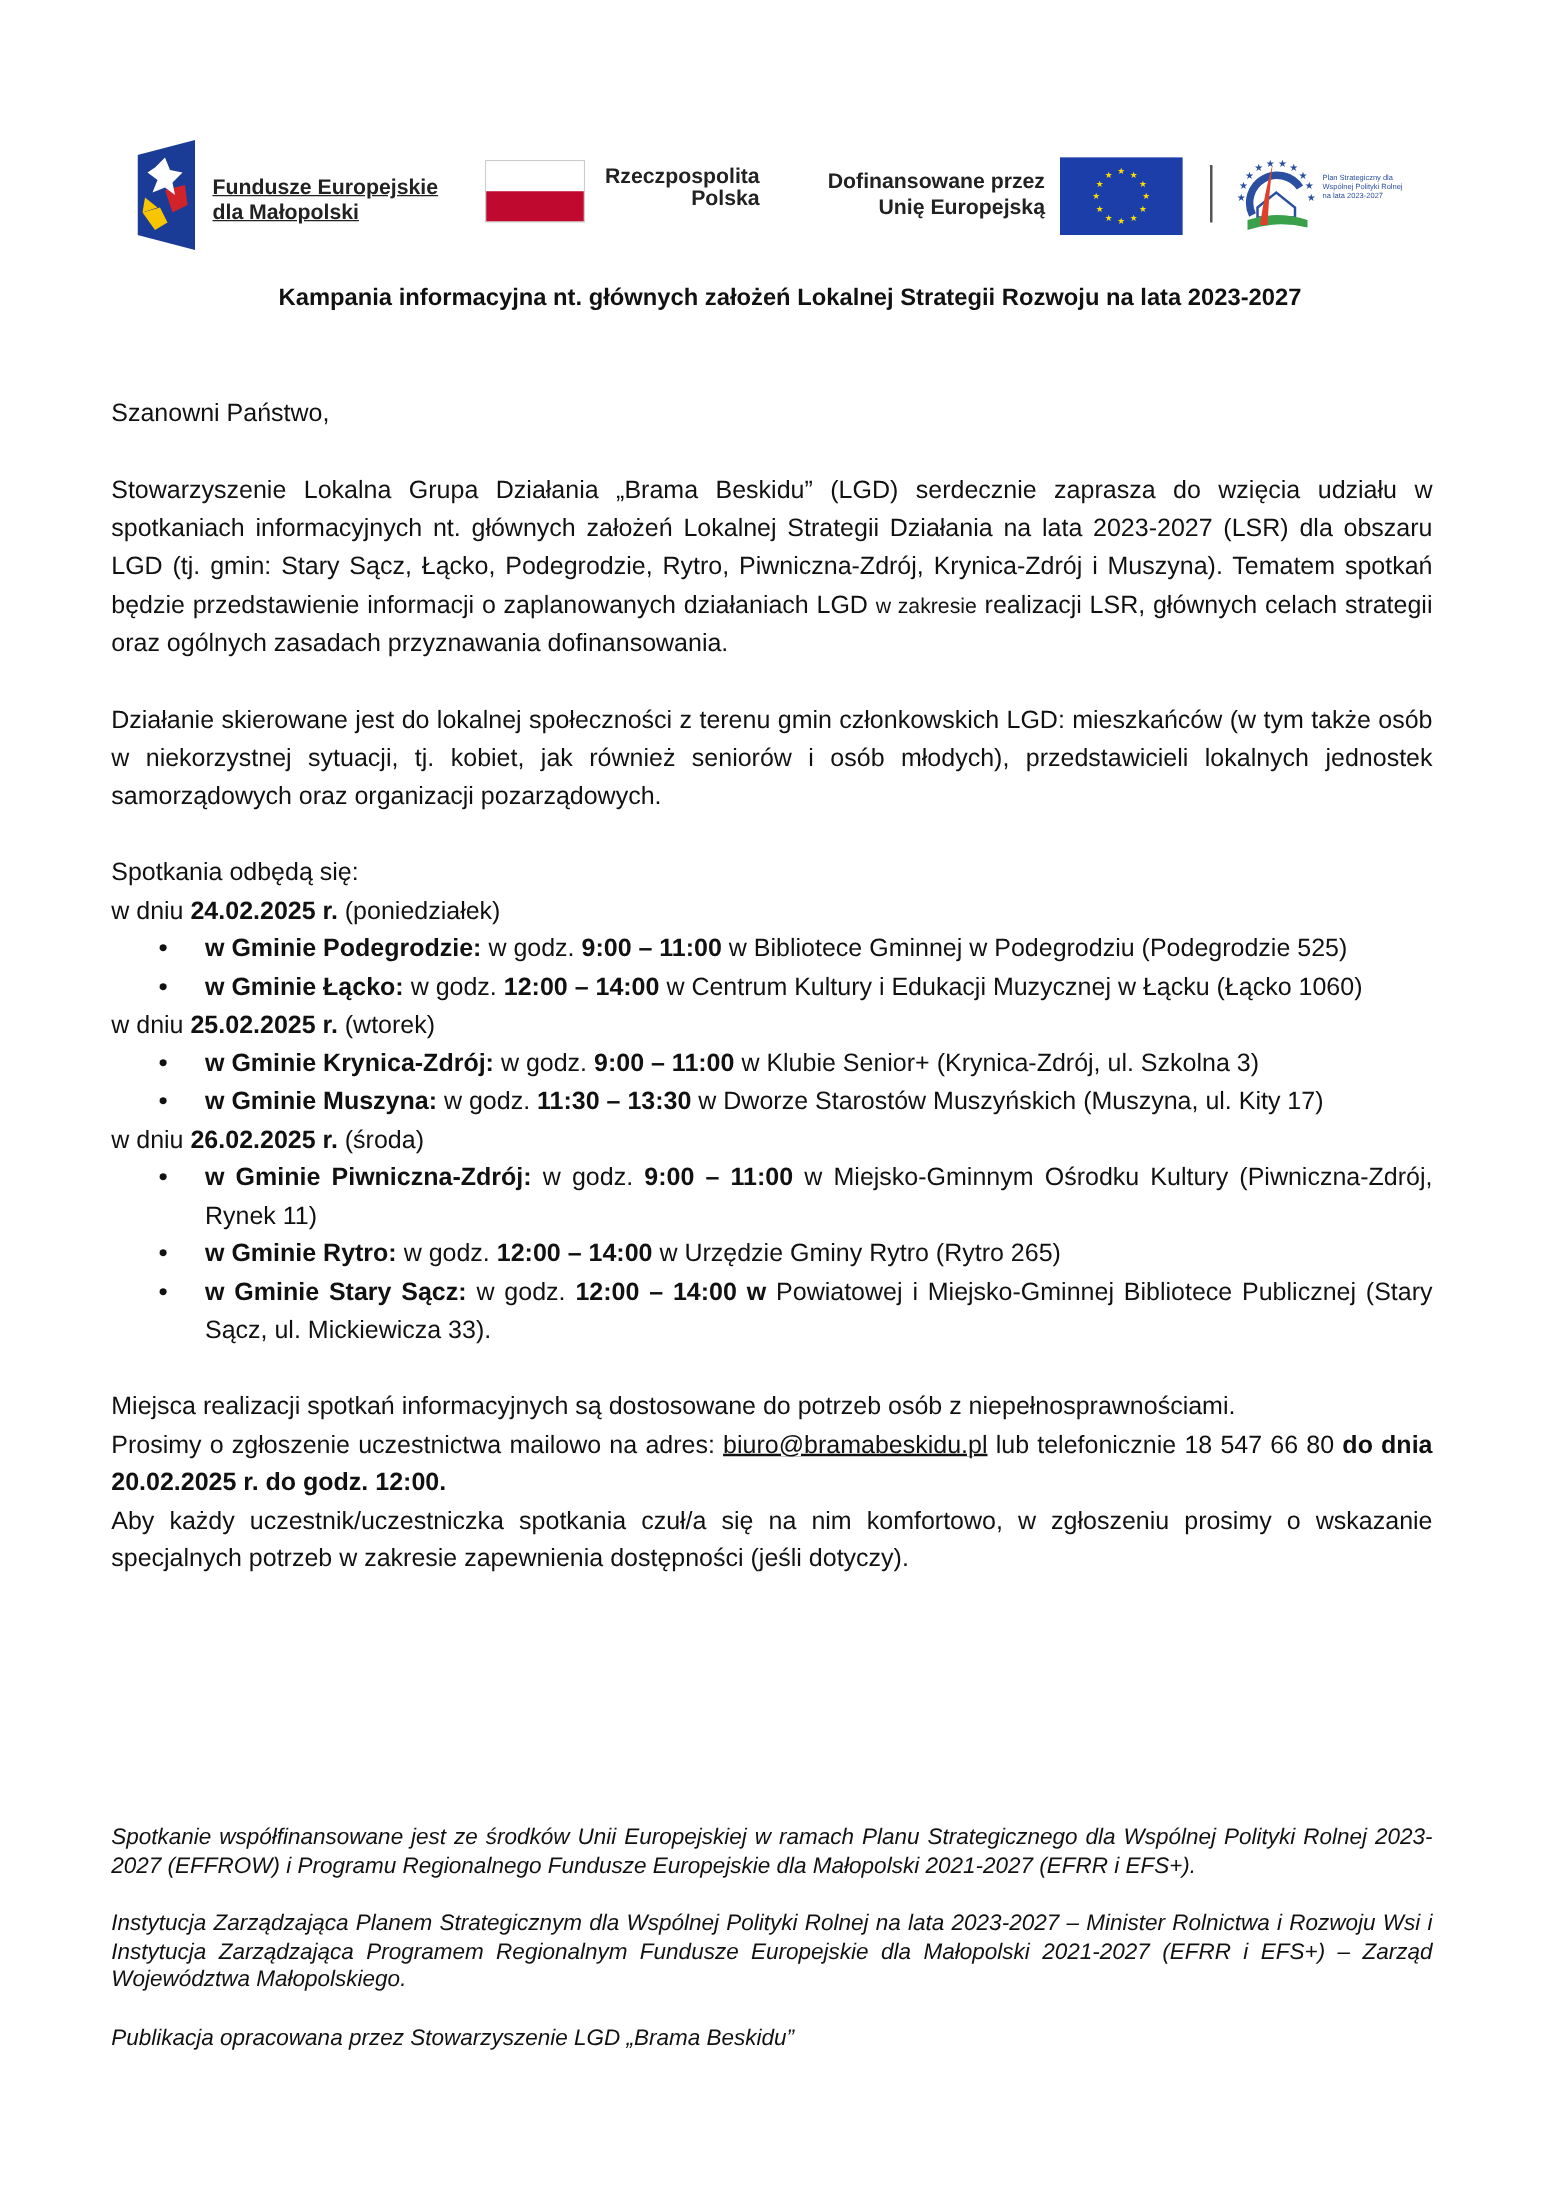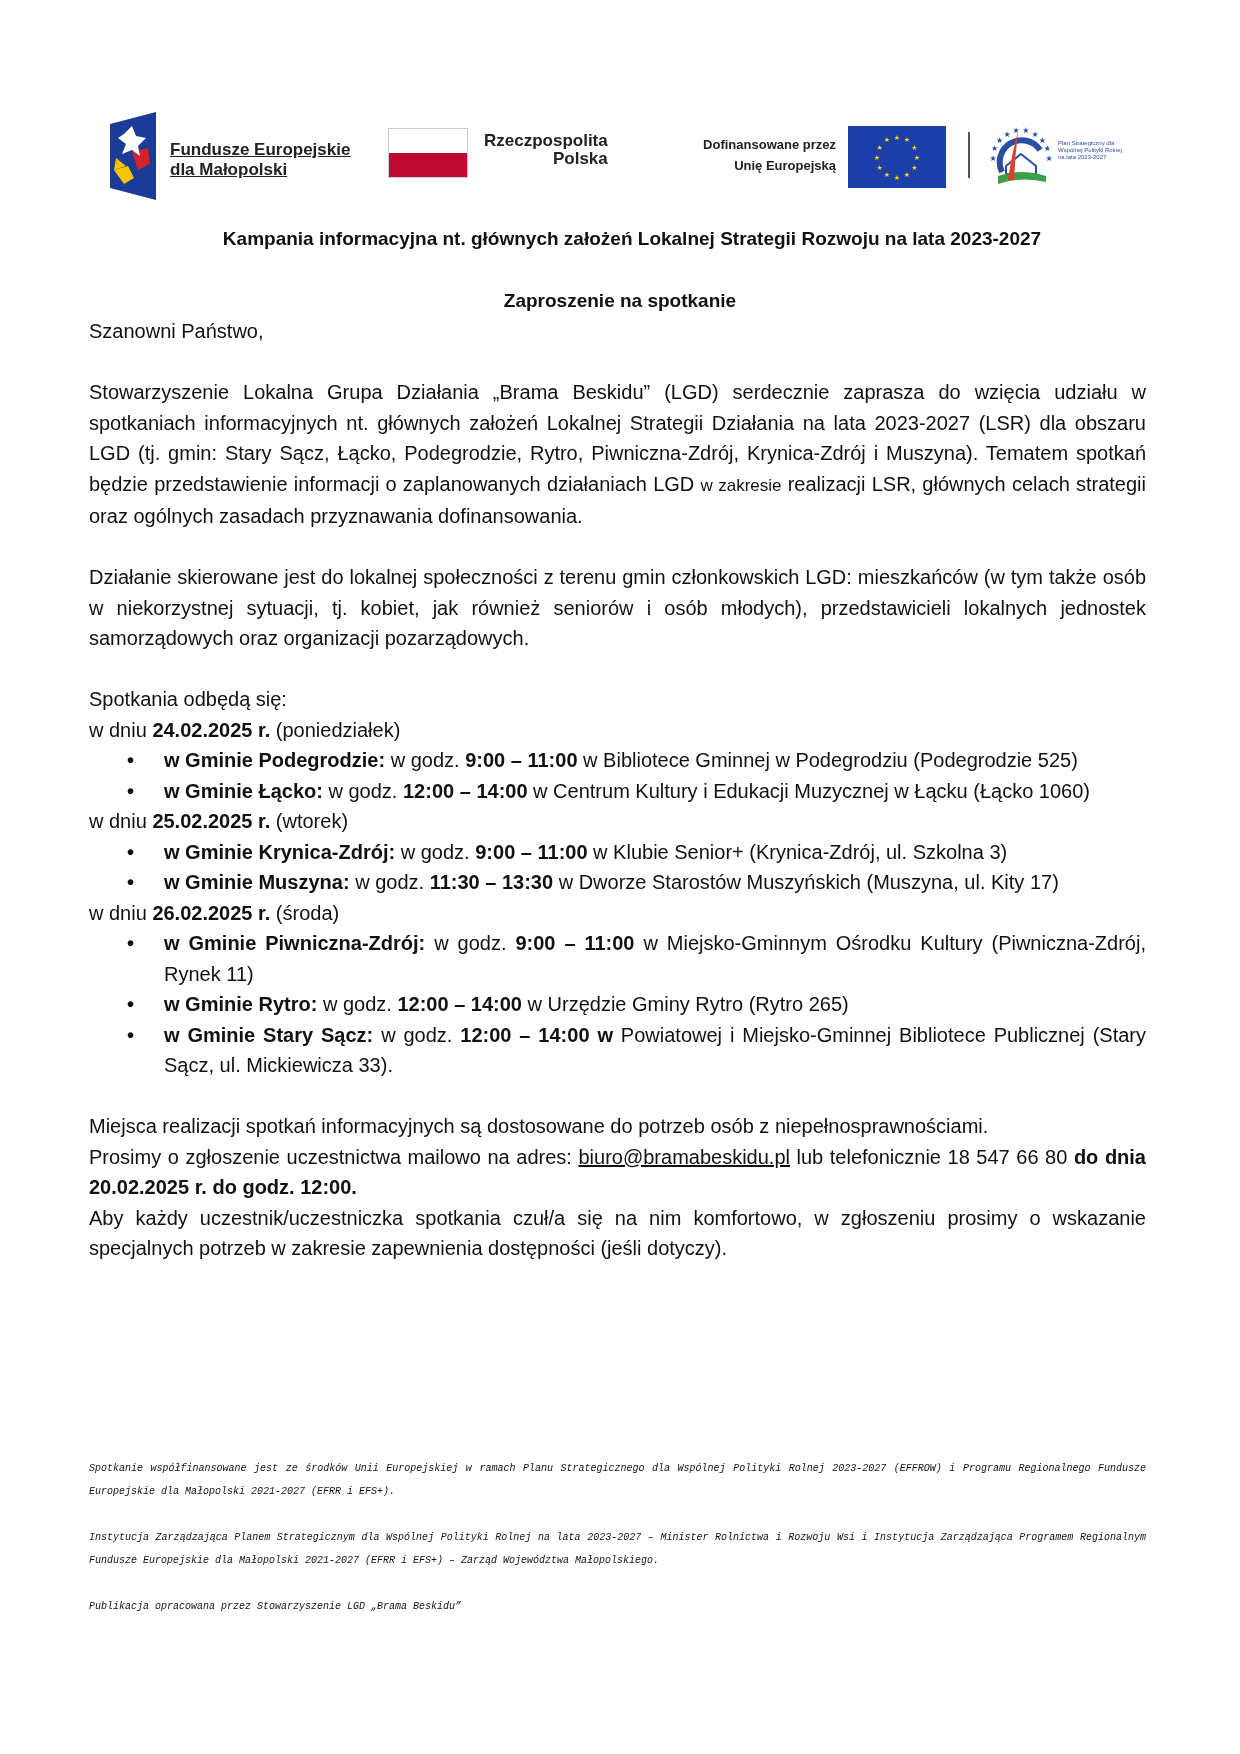--- a/index.html
+++ b/index.html
@@ -11,21 +11,21 @@
     .logos { position: absolute; top: 110px; left: 110px; width: 1020px; height: 90px; }
     .logo-fe { position: absolute; left: 0; top: 2px; width: 260px; height: 88px; }
     .fe-mark { position: absolute; left: 0; top: 0; width: 46px; height: 88px; }
     .fe-text { position: absolute; left: 60px; top: 28px; font-size: 17px; line-height: 20px; font-weight: bold; color: #222; text-decoration: underline; }
     .logo-rp { position: absolute; left: 278px; top: 18px; width: 240px; height: 60px; }
     .rp-flag { position: absolute; left: 0; top: 0; width: 80px; height: 50px; border: 1px solid #ccc; box-sizing: border-box; }
     .rp-flag .w { height: 50%; background: #fff; }
     .rp-flag .r { height: 50%; background: #c0092e; }
     .rp-text { position: absolute; left: 96px; top: 4px; font-size: 17px; line-height: 18px; font-weight: bold; color: #222; text-align: right; }
     .logo-eu { position: absolute; left: 536px; top: 16px; width: 300px; height: 62px; }
-    .eu-text { position: absolute; right: 110px; top: 8px; font-size: 13px; line-height: 21px; font-weight: bold; color: #222; text-align: right; }
+    .eu-text { position: absolute; right: 110px; top: 8px; font-size: 17px; line-height: 21px; font-weight: bold; color: #222; text-align: right; }
     .eu-flag { position: absolute; right: 0; top: 0; width: 98px; height: 62px; background: #1b3ea8; }
     .divider { position: absolute; left: 858px; top: 22px; width: 2px; height: 46px; background: #555; }
     .logo-ps { position: absolute; left: 878px; top: 12px; width: 140px; height: 66px; }
     .ps-mark { position: absolute; left: 0; top: 0; width: 66px; height: 66px; }
     .ps-text { position: absolute; left: 70px; top: 18px; font-size: 6px; line-height: 7px; color: #2a4fa0; width: 70px; }
 
     
     .campaign-title { position: absolute; top: 228px; left: 0; width: 1240px; text-align: center;
       font-family: "Liberation Sans", sans-serif; font-weight: bold; font-size: 19px; padding-left: 12px; }
     .heading { position: absolute; top: 290px; left: 0; width: 1240px; text-align: center; font-weight: bold; font-size: 19px; }
@@ -33,21 +33,21 @@
     .content p { margin: 0; }
     .justify { text-align: justify; }
     .gap { height: 30.5px; }
     .small { font-size: 17px; }
     ul.meetings { margin: 0; padding: 0; list-style: none; }
     ul.meetings li { position: relative; padding-left: 75px; text-align: justify; }
     ul.meetings li .bullet { position: absolute; left: 38px; top: 0; font-weight: bold; }
     b { font-weight: bold; }
     a.email { color: #111; text-decoration: underline; }
 
-    .notes { position: absolute; left: 89px; top: 1458px; width: 1057px; font-style: italic; font-size: 10px; line-height: 22.5px; font-family: Liberation Mono, monospace; }
+    .notes { position: absolute; left: 89px; top: 1458px; width: 1057px; font-style: italic; font-size: 18px; line-height: 22.5px; }
     .notes p { margin: 0 0 24px 0; text-align: justify; }
   </style>
 </head>
 <body>
 
 <div class="page">
 
   <div class="logos">
     <div class="logo-fe">
       <svg class="fe-mark" viewBox="0 0 46 88">
@@ -113,21 +113,20 @@
           <text x="47.0" y="14.8" font-size="8" text-anchor="middle" fill="#2a4fa0">★</text>
           <text x="54.4" y="21.0" font-size="8" text-anchor="middle" fill="#2a4fa0">★</text>
           <text x="59.3" y="29.4" font-size="8" text-anchor="middle" fill="#2a4fa0">★</text>
           <text x="61.0" y="39.0" font-size="8" text-anchor="middle" fill="#2a4fa0">★</text>
         </svg>
       <div class="ps-text">Plan Strategiczny dla Wspólnej Polityki Rolnej na lata 2023-2027</div>
     </div>
   </div>
 
   <div class="campaign-title">Kampania informacyjna nt. głównych założeń Lokalnej Strategii Rozwoju na lata 2023-2027</div>
-  <div class="heading">Zaproszenie na spotkanie</div>
 
   <div class="content">
     <p>Szanowni Państwo,</p>
     <div class="gap"></div>
     <p class="justify"><span>Stowarzyszenie Lokalna Grupa Działania „Brama Beskidu” (LGD) serdecznie zaprasza do wzięcia udziału w spotkaniach informacyjnych nt. głównych założeń Lokalnej Strategii Działania na lata 2023-2027 (LSR) dla obszaru LGD (tj. gmin: Stary Sącz, Łącko, Podegrodzie, Rytro, Piwniczna-Zdrój, Krynica-Zdrój i Muszyna). Tematem spotkań będzie przedstawienie informacji o zaplanowanych działaniach LGD</span> <span class="small">w zakresie</span> <span>realizacji LSR, głównych celach strategii oraz ogólnych zasadach przyznawania dofinansowania.</span></p>
     <div class="gap"></div>
     <p class="justify">Działanie skierowane jest do lokalnej społeczności z terenu gmin członkowskich LGD: mieszkańców (w tym także osób w niekorzystnej sytuacji, tj. kobiet, jak również seniorów i osób młodych), przedstawicieli lokalnych jednostek samorządowych oraz organizacji pozarządowych.</p>
     <div class="gap"></div>
     <p>Spotkania odbędą się:</p>
 

